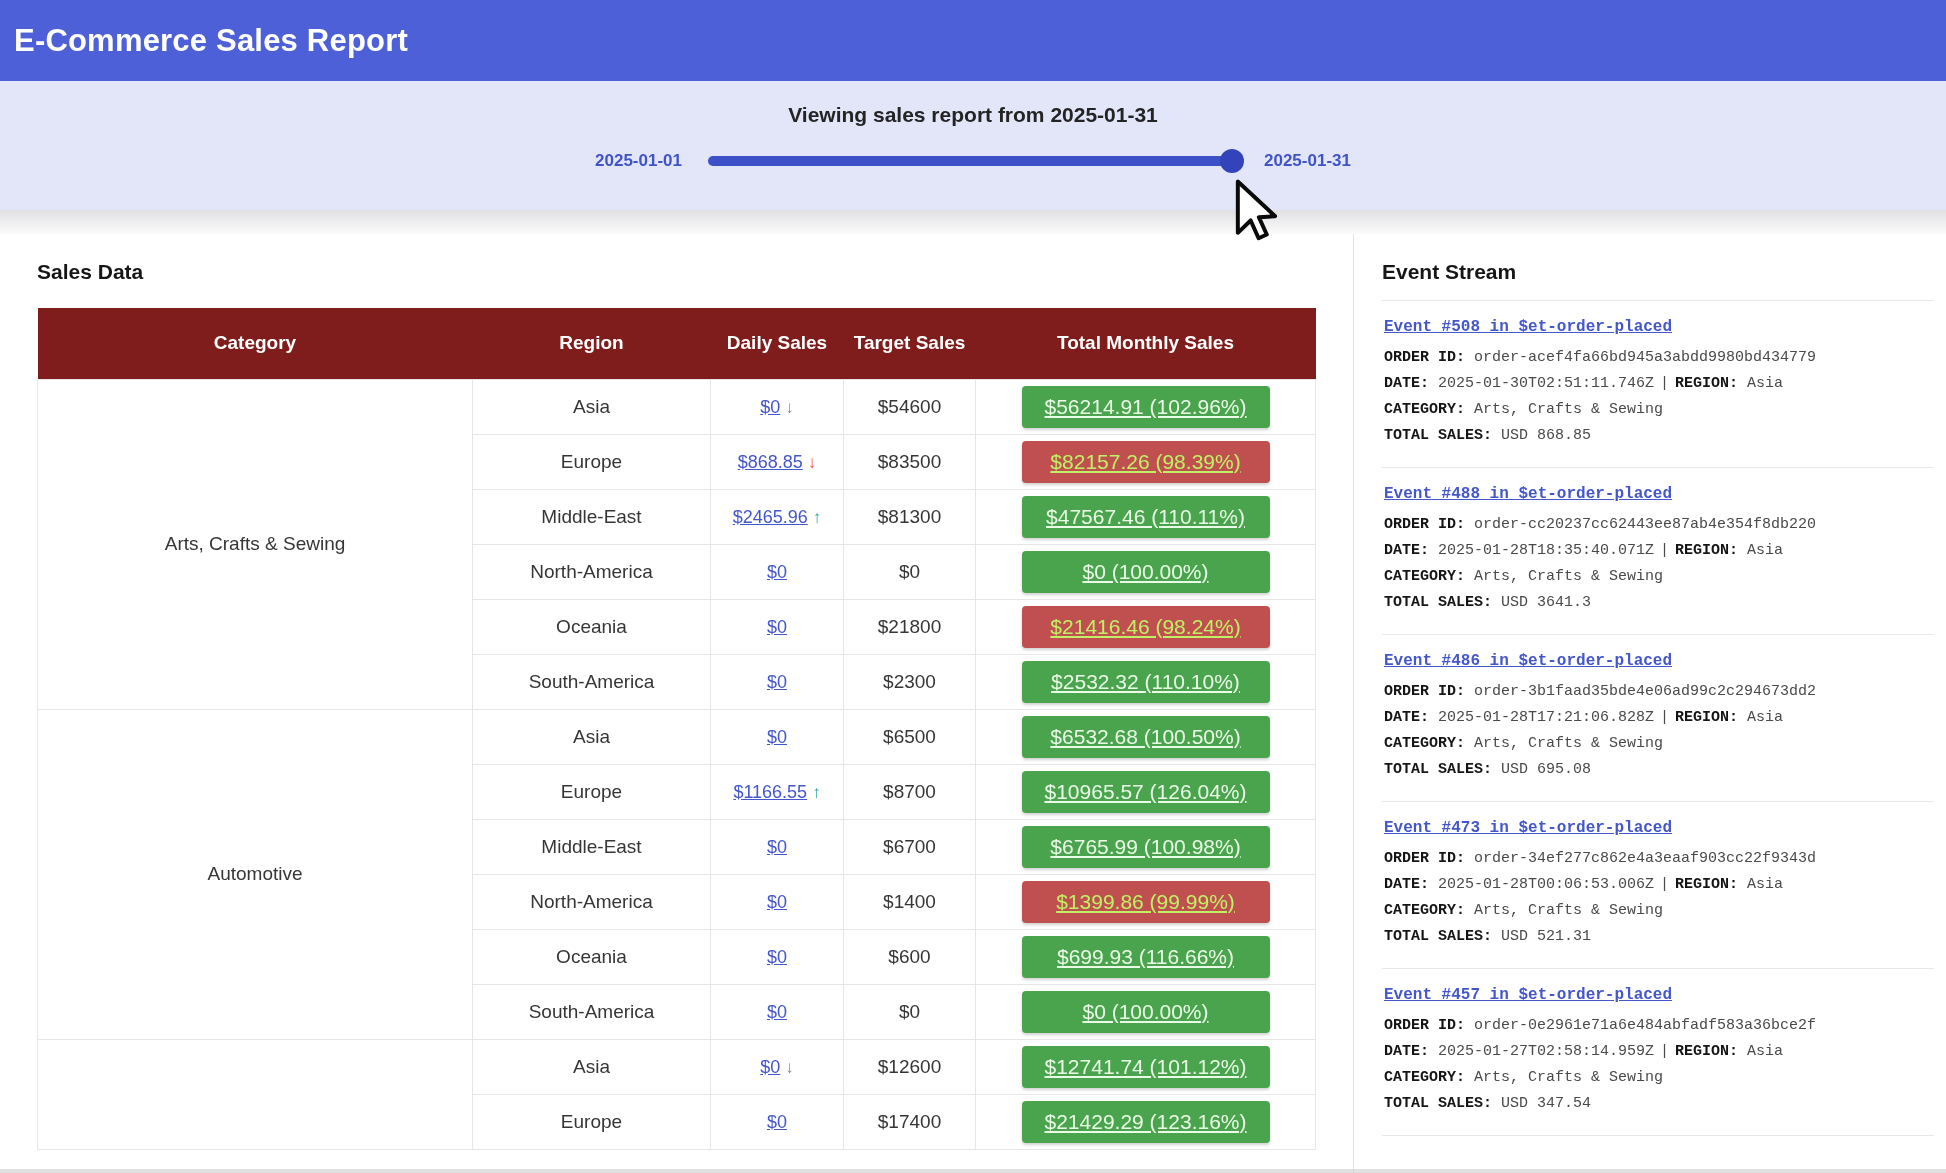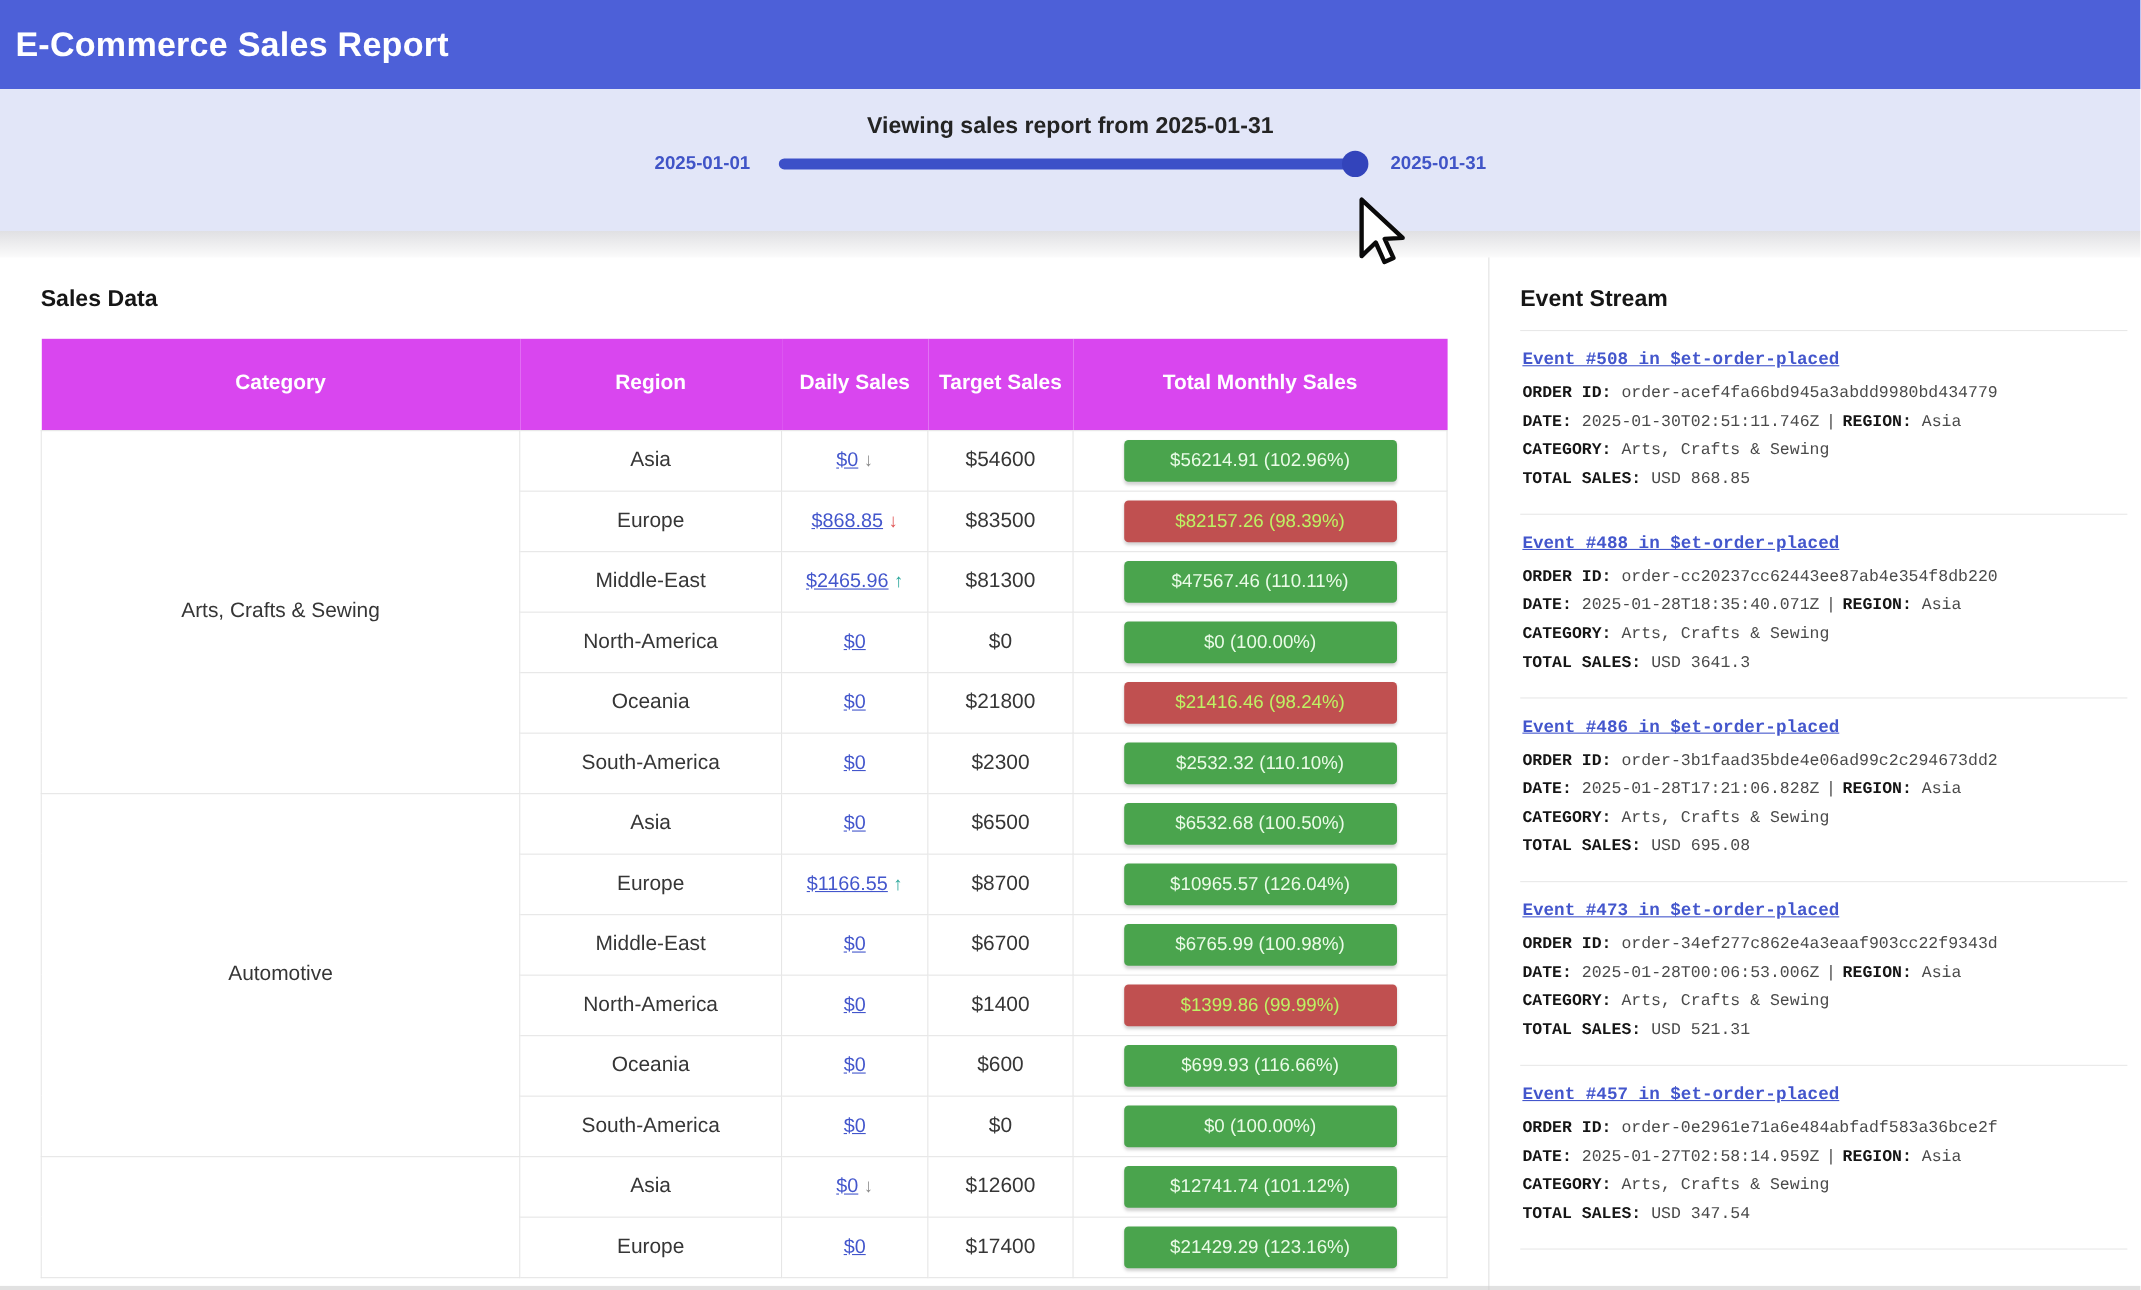--- a/index.html
+++ b/index.html
@@ -12,56 +12,56 @@
   
   .app-header {
     height:81px; background:#4d60d8; display:flex; align-items:center;
     padding-left:14px;
   }
   .app-header h1 { margin:0; color:#fff; font-size:31px; font-weight:700; letter-spacing:.2px; }
 
   
   .slider-section { height:129px; background:#e2e6f8; text-align:center; }
   .slider-title { padding-top:22px; font-size:21px; font-weight:700; color:#242424; }
-  .slider-row { margin-top:12px; display:flex; align-items:center; justify-content:center; gap:26px; }
+  .slider-row { margin-top:24px; display:flex; align-items:center; justify-content:center; gap:26px; }
   .slider-date { color:#4054c7; font-weight:700; font-size:17px; }
   .slider-track {
     width:530px; height:10px; background:#3c50c8; border-radius:6px; position:relative; cursor:pointer;
   }
   .slider-thumb {
     position:absolute; right:-6px; top:50%; transform:translateY(-50%);
     width:24px; height:24px; border-radius:50%; background:#3344bb;
   }
   .section-shadow { height:24px; background:linear-gradient(#e0e0e3,#fbfbfb); }
 
   
   .main { display:flex; height:939px; }
   .content { width:1353px; padding:26px 0 0 37px; }
   .content h2 { margin:0 0 24px 0; font-size:21px; font-weight:700; color:#161616; }
 
   
   table.sales { border-collapse:collapse; table-layout:fixed; width:1278px; }
   table.sales thead th {
-    background:#d946ef; color:#fff; font-weight:700; font-size:19px;
-    height:83px; text-align:center; vertical-align:middle; padding:0 8px; border:none;
+    background:#7f1d1d; color:#fff; font-weight:700; font-size:19px;
+    height:71px; text-align:center; vertical-align:middle; padding:0 8px; border:none;
   }
   table.sales tbody td {
     height:55px; text-align:center; vertical-align:middle;
     font-size:19px; color:#363636; border:1px solid #e6e6e6; background:#fff; padding:0 6px;
   }
   td.cat-cell { font-size:19px; color:#414141; background:#fff; }
   td.highlight { background:#dbe3f6; }
   a.daily-link { color:#4356cc; text-decoration:underline; font-size:18px; cursor:pointer; }
   .arrow { font-size:17px; margin-left:5px; font-weight:400; }
   .arrow.red  { color:#e05353; }
   .arrow.teal { color:#2aa79b; }
   .arrow.gray { color:#8a8a8a; }
   .badge {
     display:inline-block; min-width:248px; padding:9px 0; border-radius:4px;
-    font-size:17px; font-weight:400; box-shadow:0 2px 3px rgba(0,0,0,.18);
+    font-size:21px; font-weight:400; box-shadow:0 2px 3px rgba(0,0,0,.18);text-decoration:underline;
   }
   .badge.green { background:#4aa44d; color:#eafbe7; }
   .badge.red   { background:#c05050; color:#bef264; }
 
   
   .event-panel { flex:1; border-left:1px solid #e2e2e2; padding:26px 12px 0 28px; overflow:hidden; }
   .event-panel h2 { margin:0 0 16px 0; font-size:21px; font-weight:700; color:#161616; }
   .event-list { border-top:1px solid #e8e8e8; }
   .event-card { padding:17px 4px 18px 2px; border-bottom:1px solid #e8e8e8; font-family:"Liberation Mono", monospace; }
   .event-title { display:inline-block; color:#4356cc; font-weight:700; font-size:16px; text-decoration:underline; margin-bottom:9px; cursor:pointer; }

